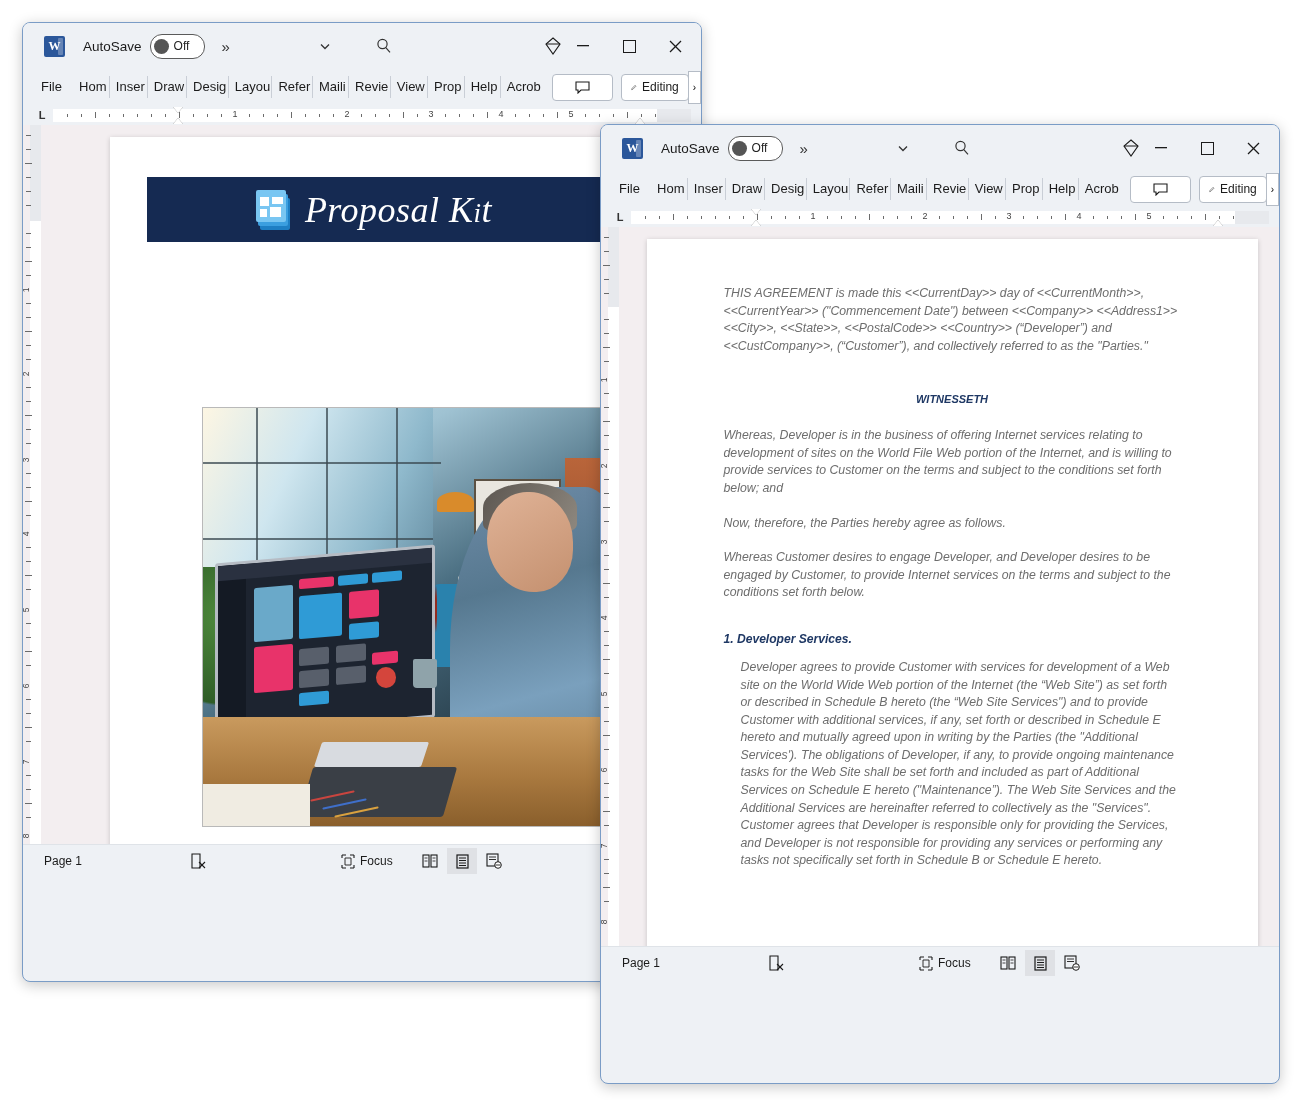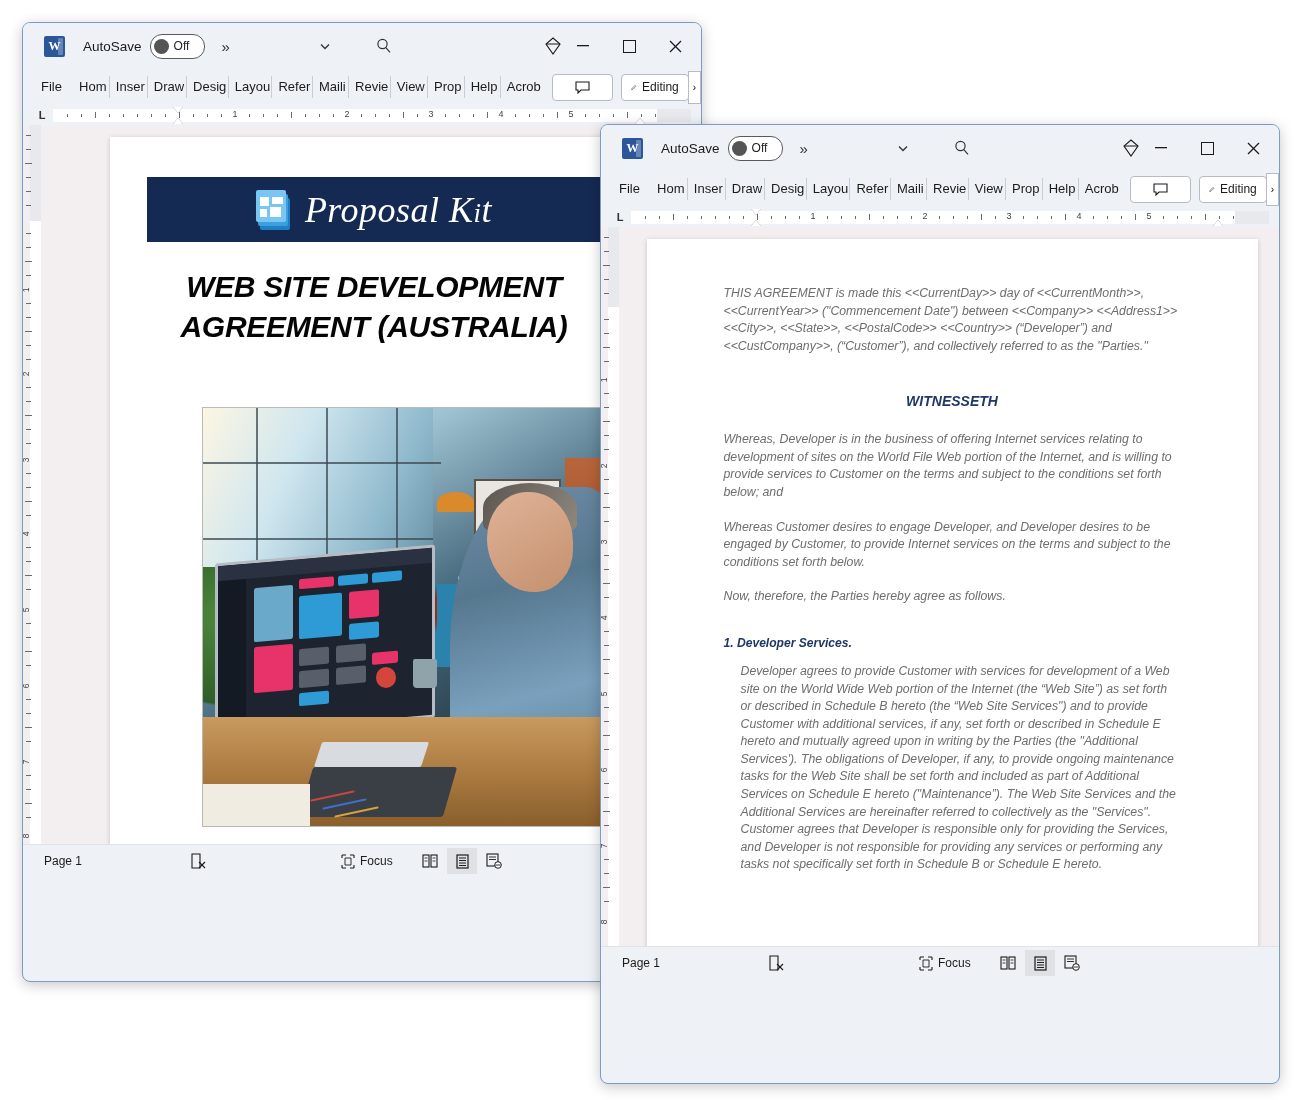--- a/index.html
+++ b/index.html
@@ -247,21 +247,21 @@
     font-family:"Liberation Sans", sans-serif;
   }
   .d2-h{
     text-align:center;font-size:12.3px;color:#1f3864;font-weight:bold;
     margin-bottom:23px;
   }
   .d2-p{
     font-size:12.3px;color:#6d6d6d;line-height:1.43;margin-bottom:17px;
   }
   .d2-center{
-    text-align:center;font-size:14px;color:#1f3864;font-weight:bold;
+    text-align:center;font-size:11px;color:#1f3864;font-weight:bold;
     margin:38px 0 22px 0;
   }
   .d2-sec{
     font-size:12.1px;color:#1f3864;font-weight:bold;margin:30px 0 13px 0;
   }
   .d2-indent{margin-left:17px;}
 
   svg{display:block;}
 </style>
 </head>
@@ -455,24 +455,20 @@
             <span class="blk b1"></span>
               <span class="blk b2"></span>
             <span class="blk b3"></span>
               <span class="blk b4"></span>
           </div>
           <div class="pk-text">
             <span>Proposal</span><span>&nbsp;</span><span>K</span><span class="sm">i</span><span>t</span>
           </div>
         </div>
 
-        <div class="doc-title">
-          <div>WEB SITE DEVELOPMENT</div>
-          <div>AGREEMENT (AUSTRALIA)</div>
-        </div>
 
         <div class="doc-photo">
           <div class="ph-win"></div>
           <span class="ph-gridline" style="left:0;top:13%;width:58%;height:2px;"></span>
           <span class="ph-gridline" style="left:0;top:31%;width:56%;height:2px;"></span>
           <span class="ph-gridline" style="left:13%;top:0;width:2px;height:48%;"></span>
           <span class="ph-gridline" style="left:30%;top:0;width:2px;height:48%;"></span>
           <span class="ph-gridline" style="left:47%;top:0;width:2px;height:48%;"></span>
           <div class="ph-frame"></div>
           <div class="ph-shelf"></div>
@@ -740,22 +736,22 @@
         <span class="vr-tick" style="top:674px"></span>
       <span class="vr-num" style="top:690px">8</span>
     </div>
 
     <div class="page-scroll">
       <div class="page page-b">
         <div class="d2">
           <div class="d2-p">THIS AGREEMENT is made this &lt;&lt;CurrentDay&gt;&gt; day of &lt;&lt;CurrentMonth&gt;&gt;, &lt;&lt;CurrentYear&gt;&gt; ("Commencement Date") between &lt;&lt;Company&gt;&gt; &lt;&lt;Address1&gt;&gt; &lt;&lt;City&gt;&gt;, &lt;&lt;State&gt;&gt;, &lt;&lt;PostalCode&gt;&gt; &lt;&lt;Country&gt;&gt; (“Developer”) and &lt;&lt;CustCompany&gt;&gt;, (“Customer”), and collectively referred to as the "Parties."</div>
           <div class="d2-center">WITNESSETH</div>
           <div class="d2-p">Whereas, Developer is in the business of offering Internet services relating to development of sites on the World File Web portion of the Internet, and is willing to provide services to Customer on the terms and subject to the conditions set forth below; and</div>
+          <div class="d2-p">Now, therefore, the Parties hereby agree as follows.</div>
           <div class="d2-p">Whereas Customer desires to engage Developer, and Developer desires to be engaged by Customer, to provide Internet services on the terms and subject to the conditions set forth below.</div>
-          <div class="d2-p">Now, therefore, the Parties hereby agree as follows.</div>
           <div class="d2-sec">1. Developer Services.</div>
           <div class="d2-p d2-indent">Developer agrees to provide Customer with services for development of a Web site on the World Wide Web portion of the Internet (the “Web Site”) as set forth or described in Schedule B hereto  (the “Web Site Services") and to provide Customer with additional services, if any, set forth or described in Schedule E hereto and mutually agreed upon in writing by the Parties (the "Additional Services'). The obligations of Developer, if any, to provide ongoing maintenance tasks for the Web Site shall be set forth and included as part of Additional Services on Schedule E hereto ("Maintenance”). The Web Site Services and the Additional Services are hereinafter referred to collectively as the "Services". Customer agrees that Developer is responsible only for providing the Services, and Developer is not responsible for providing any services or performing any tasks not specifically set forth in Schedule B or Schedule E hereto.</div>
         </div>
 
       </div>
     </div>
   </div>
 
   <div class="statusbar">
     <span class="sb-page">Page 1</span>

